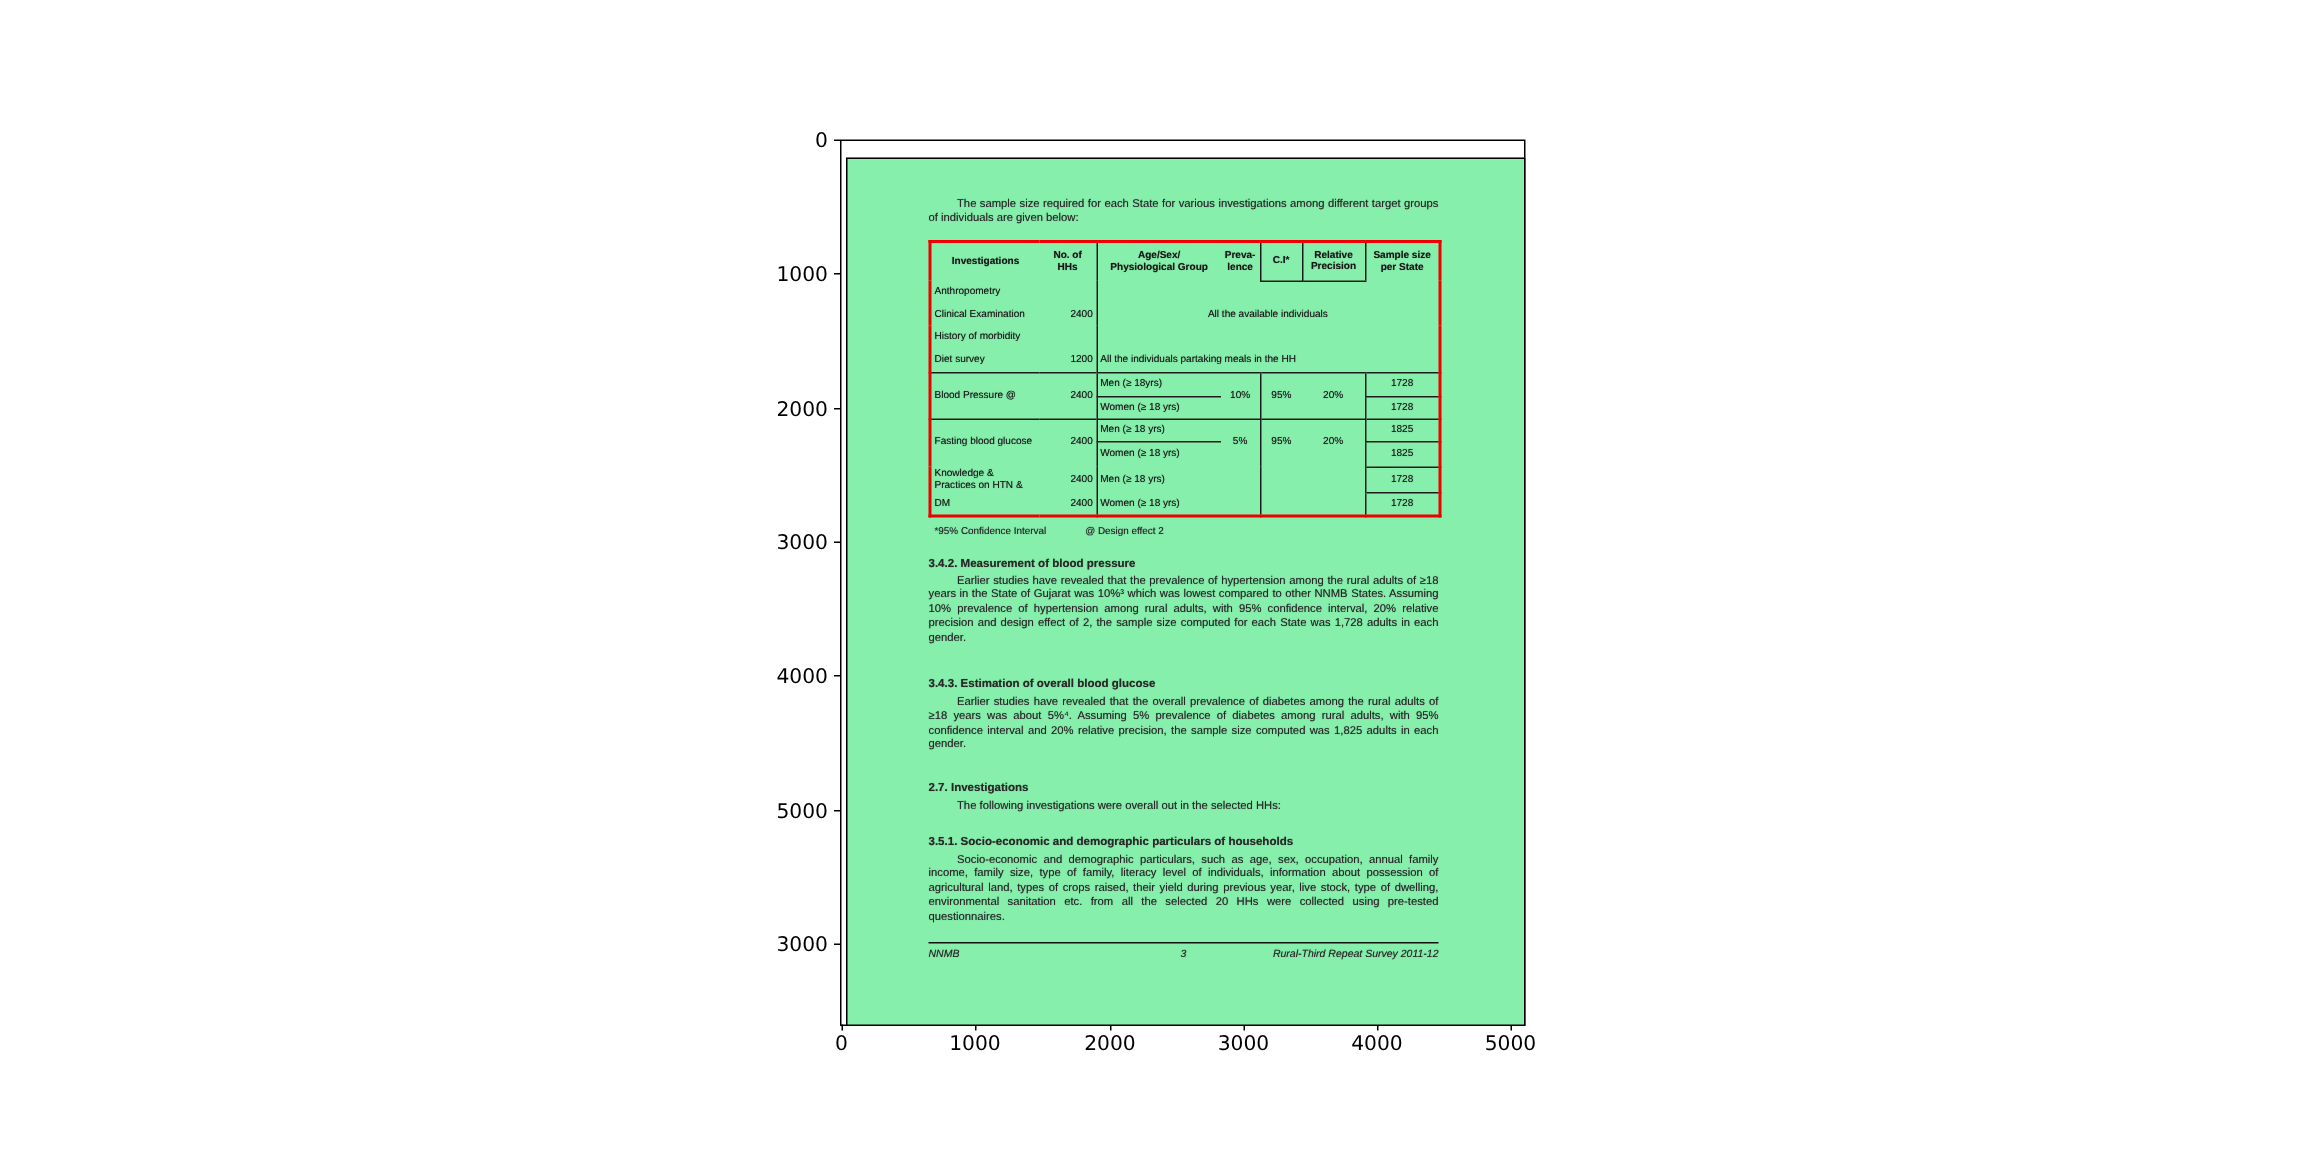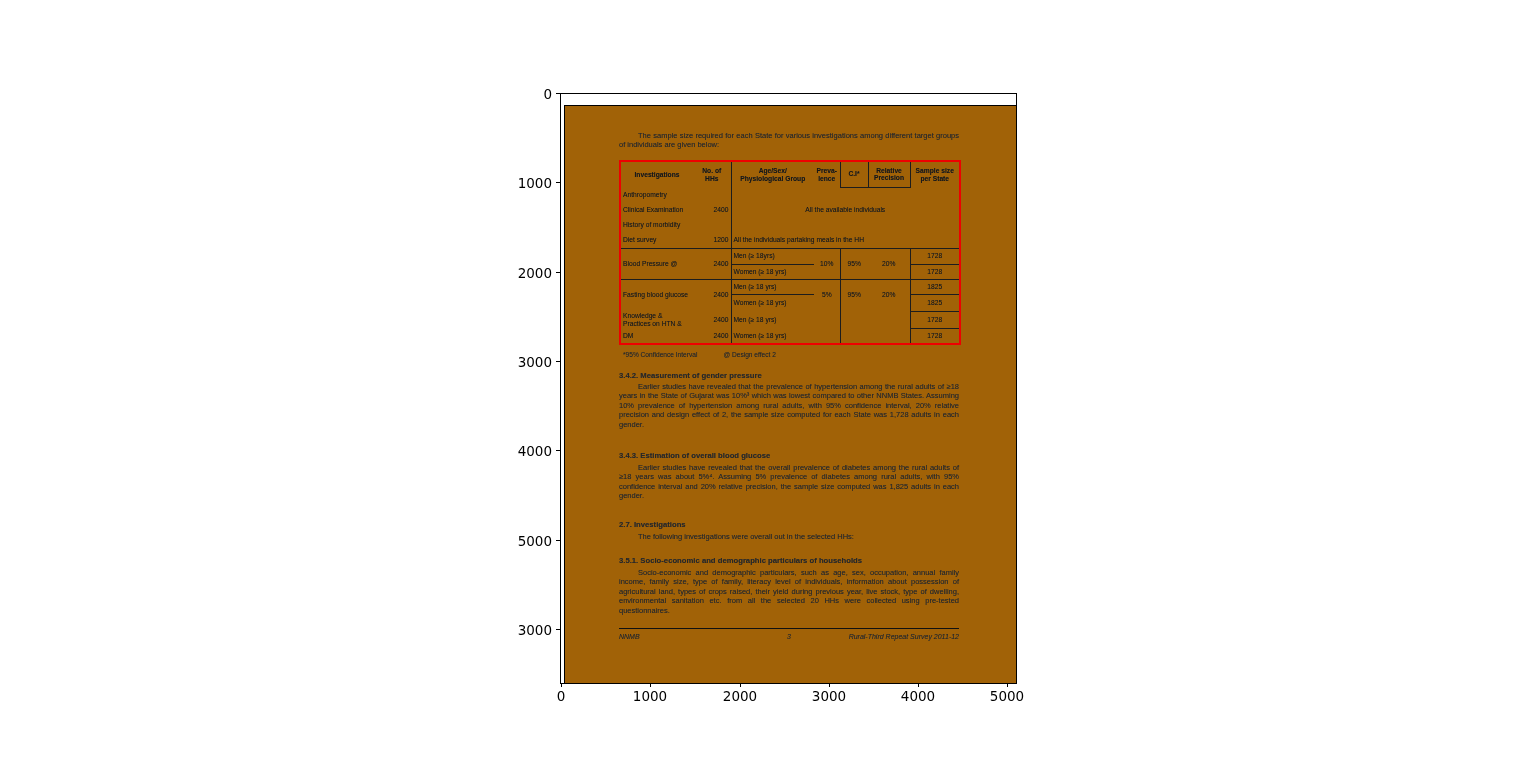--- a/index.html
+++ b/index.html
@@ -6,21 +6,21 @@
   .canvas{position:relative;width:1536px;height:767px;background:#ffffff;overflow:hidden;
           font-family:"Liberation Sans",sans-serif;}
   .plot{position:absolute;left:560px;top:93px;width:455px;height:589px;border:1px solid #000;}
   .ytick-label{position:absolute;left:496px;width:56px;text-align:right;height:14px;line-height:14px;
           font:13.5px "DejaVu Sans",sans-serif;color:#000;}
   .xtick-label{position:absolute;top:688px;width:60px;text-align:center;height:15px;line-height:15px;
           font:13.5px "DejaVu Sans",sans-serif;color:#000;}
   .ymark{position:absolute;left:556px;width:4px;height:1px;background:#000;}
   .xmark{position:absolute;top:683px;width:1px;height:4px;background:#000;}
   .page{position:absolute;left:3px;top:11px;width:451px;height:577px;border:1px solid #000;
-        background:#a16207;color:#272727;}
+        background:#86efac;color:#272727;}
   .page *{text-shadow:0 0 0.6px rgba(60,60,60,.65);}
   .block{position:absolute;left:54px;width:340px;}
   .para{font-size:7.5px;line-height:9.4px;text-align:justify;text-indent:19px;margin:0;}
   .hdg{font-size:7.7px;font-weight:bold;margin:0;}
   .footnote{position:absolute;left:58px;font-size:6.6px;}
   .footnote span{margin-right:26px;}
   .stable{position:absolute;left:54px;top:54px;width:340px;border-collapse:collapse;table-layout:fixed;
           font-size:6.7px;line-height:7.6px;color:#161616;border:2.5px solid #ee0000;}
   .stable td{padding:0 2px;vertical-align:middle;overflow:hidden;}
   .hc{font-weight:bold;text-align:center;white-space:pre-line;vertical-align:middle;}
@@ -167,21 +167,21 @@
           <td></td>
           <td class="bl ctr bt2">1728</td>
         </tr>
       </tbody>
         </table>
 
       <div class="footnote" style="top:245px">
         <span>*95% Confidence Interval</span><span>@ Design effect 2</span>
       </div>
 
-      <h4 class="block hdg" style="top:265px">3.4.2. Measurement of gender pressure</h4>
+      <h4 class="block hdg" style="top:265px">3.4.2. Measurement of blood pressure</h4>
       <p class="block para" style="top:276px">Earlier studies have revealed that the prevalence of hypertension among the rural adults of ≥18 years in the State of Gujarat was 10%³ which was lowest compared to other NNMB States. Assuming 10% prevalence of hypertension among rural adults, with 95% confidence interval, 20% relative precision and design effect of 2, the sample size computed for each State was 1,728 adults in each gender.</p>
 
       <h4 class="block hdg" style="top:345px">3.4.3. Estimation of overall blood glucose</h4>
       <p class="block para" style="top:357px">Earlier studies have revealed that the overall prevalence of diabetes among the rural adults of ≥18 years was about 5%⁴. Assuming 5% prevalence of diabetes among rural adults, with 95% confidence interval and 20% relative precision, the sample size computed was 1,825 adults in each gender.</p>
 
       <h4 class="block hdg" style="top:414px">2.7. Investigations</h4>
       <p class="block para" style="top:426px">The following investigations were overall out in the selected HHs:</p>
 
       <h4 class="block hdg" style="top:450px">3.5.1. Socio-economic and demographic particulars of households</h4>
       <p class="block para" style="top:462px">Socio-economic and demographic particulars, such as age, sex, occupation, annual family income, family size, type of family, literacy level of individuals, information about possession of agricultural land, types of crops raised, their yield during previous year, live stock, type of dwelling, environmental sanitation etc. from all the selected 20 HHs were collected using pre-tested questionnaires.</p>

